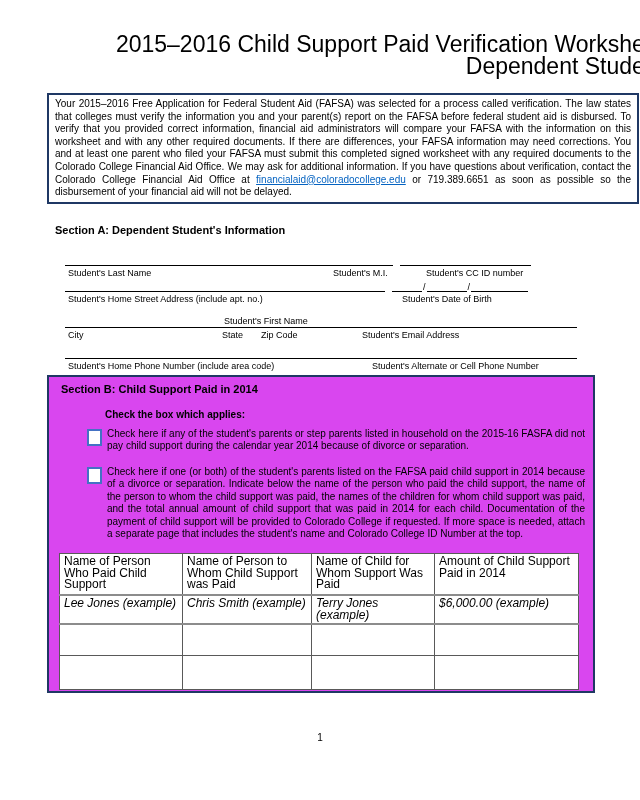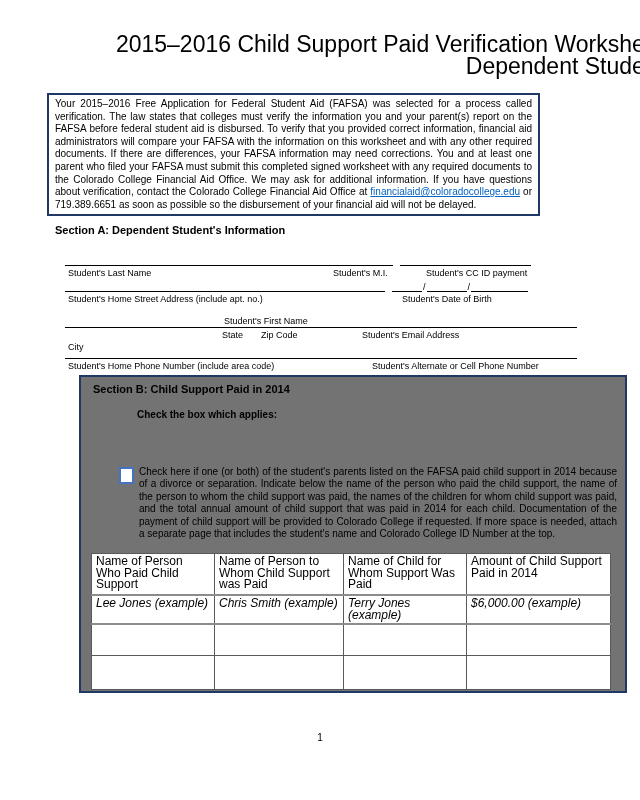--- a/index.html
+++ b/index.html
@@ -1,31 +1,31 @@
 <!DOCTYPE html>
 <html><head>
 <meta charset="utf-8">
 <style>
   html,body{margin:0;padding:0;background:#fff;}
   .page{position:relative;width:640px;height:800px;background:#ffffff;overflow:hidden;
         font-family:"Liberation Sans",sans-serif;color:#000;}
   .title{position:absolute;top:33px;left:0;width:100%;text-align:right;
          font-size:23px;line-height:22px;padding-left:24px;}
-  .intro-box{position:absolute;left:47px;top:93px;width:493px;box-sizing:border-box;
+  .intro-box{position:absolute;left:47px;top:93px;width:592px;box-sizing:border-box;
              border:2px solid #1f3864;padding:3px 6px;background:#fff;}
   .intro-text{margin:0;font-size:10px;line-height:12.6px;text-align:justify;}
   .email-link{color:#0563c1;text-decoration:underline;cursor:pointer;}
   .sec-heading{position:absolute;font-weight:bold;font-size:11px;white-space:nowrap;}
   .fline{position:absolute;height:0;border-top:1px solid #000;}
   .flabel{position:absolute;font-size:9px;white-space:nowrap;}
   .dob{position:absolute;display:flex;align-items:flex-end;font-size:9px;line-height:10px;}
   .dseg{display:inline-block;height:10px;border-bottom:1px solid #000;}
   .slash{padding:0 1px;}
   .secb{position:absolute;left:47px;top:375px;width:548px;height:318px;box-sizing:border-box;
-        border:2px solid #1f3864;background:#737373;margin-left:32px;}
+        border:2px solid #1f3864;background:#d946ef;}
   .secb-heading{position:absolute;left:12px;top:6px;font-weight:bold;font-size:11px;white-space:nowrap;}
   .cb-instruction{position:absolute;left:56px;top:32px;font-weight:bold;font-size:10px;white-space:nowrap;}
   .cb-row{position:absolute;display:flex;gap:5px;}
   .cb-box{width:11px;height:13px;border:2px solid #4472c4;background:#fff;flex:0 0 auto;margin-top:1px;}
   .cb-text{font-size:10px;line-height:12.4px;text-align:justify;}
   table.support{position:absolute;left:10px;top:176px;width:519px;border-collapse:collapse;
                 table-layout:fixed;font-size:12px;background:#fff;}
   .support th,.support td{border:1px solid #595959;padding:2px 4px;vertical-align:top;
                           text-align:left;font-weight:normal;line-height:11.5px;}
   .support thead th{height:36px;border-bottom:2px solid #8c8c8c;}
@@ -48,47 +48,51 @@
     <p class="intro-text"><span>Your 2015–2016 Free Application for Federal Student Aid (FAFSA) was selected for a process called verification. The law states that colleges must verify the information you and your parent(s) report on the FAFSA before federal student aid is disbursed. To verify that you provided correct information, financial aid administrators will compare your FAFSA with the information on this worksheet and with any other required documents. If there are differences, your FAFSA information may need corrections. You and at least one parent who filed your FAFSA must submit this completed signed worksheet with any required documents to the Colorado College Financial Aid Office. We may ask for additional information. If you have questions about verification, contact the Colorado College Financial Aid Office at </span><a class="email-link">financialaid@coloradocollege.edu</a><span> or 719.389.6651 as soon as possible so the disbursement of your financial aid will not be delayed.</span></p>
   </div>
 
   <div class="sec-heading" style="left:55px;top:224px;">Section A: Dependent Student's Information</div>
 
   <div class="fline" style="left:65px;top:265px;width:328px;"></div>
   <div class="fline" style="left:400px;top:265px;width:131px;"></div>
   <span class="flabel" style="left:68px;top:268px;">Student's Last Name</span>
   <span class="flabel" style="left:224px;top:268px;margin-top:48px;">Student's First Name</span>
   <span class="flabel" style="left:333px;top:268px;">Student's M.I.</span>
-  <span class="flabel" style="left:426px;top:268px;">Student's CC ID payment</span>
+  <span class="flabel" style="left:426px;top:268px;">Student's CC ID number</span>
 
   <div class="fline" style="left:65px;top:291px;width:320px;"></div>
   <div class="dob" style="left:392px;top:281px;">
     <span class="dseg" style="width:30px;"></span>
       <span class="slash">/</span>
       <span class="dseg" style="width:40px;"></span>
       <span class="slash">/</span>
       <span class="dseg" style="width:57px;"></span>
   </div>
   <span class="flabel" style="left:68px;top:294px;">Student's Home Street Address (include apt. no.)</span>
   <span class="flabel" style="left:402px;top:294px;">Student's Date of Birth</span>
 
   <div class="fline" style="left:65px;top:327px;width:512px;"></div>
-  <span class="flabel" style="left:68px;top:330px;margin-top:12px;">City</span>
+  <span class="flabel" style="left:68px;top:330px;">City</span>
   <span class="flabel" style="left:222px;top:330px;">State</span>
   <span class="flabel" style="left:261px;top:330px;">Zip Code</span>
   <span class="flabel" style="left:362px;top:330px;">Student's Email Address</span>
 
   <div class="fline" style="left:65px;top:358px;width:512px;"></div>
   <span class="flabel" style="left:68px;top:361px;">Student's Home Phone Number (include area code)</span>
   <span class="flabel" style="left:340px;top:361px;margin-left:32px;">Student's Alternate or Cell Phone Number</span>
 
   <div class="secb">
     <div class="secb-heading">Section B: Child Support Paid in 2014</div>
     <div class="cb-instruction">Check the box which applies:</div>
 
+    <div class="cb-row" style="left:38px;top:51px;width:498px;">
+      <span class="cb-box"></span>
+      <span class="cb-text">Check here if any of the student's parents or step parents listed in household on the 2015-16 FASFA did not pay child support during the calendar year 2014 because of divorce or separation.</span>
+    </div>
 
     <div class="cb-row" style="left:38px;top:89px;width:498px;">
       <span class="cb-box"></span>
       <span class="cb-text">Check here if one (or both) of the student's parents listed on the FAFSA paid child support in 2014 because of a divorce or separation. Indicate below the name of the person who paid the child support, the name of the person to whom the child support was paid, the names of the children for whom child support was paid, and the total annual amount of child support that was paid in 2014 for each child.  Documentation of the payment of child support will be provided to Colorado College if requested. If more space is needed, attach a separate page that includes the student's name and Colorado College ID Number at the top.</span>
     </div>
 
     <table class="support">
       <colgroup>
         <col style="width:123px;">
           <col style="width:129px;">

